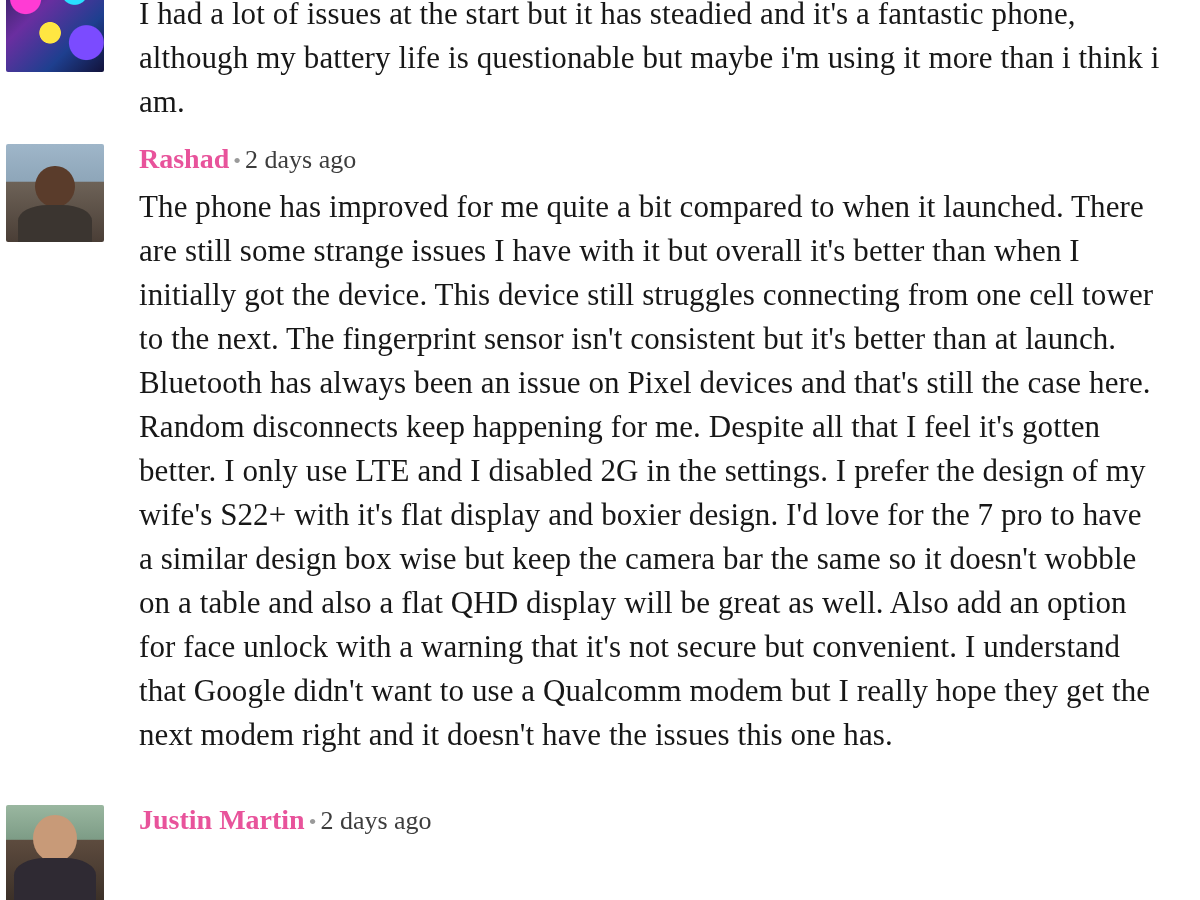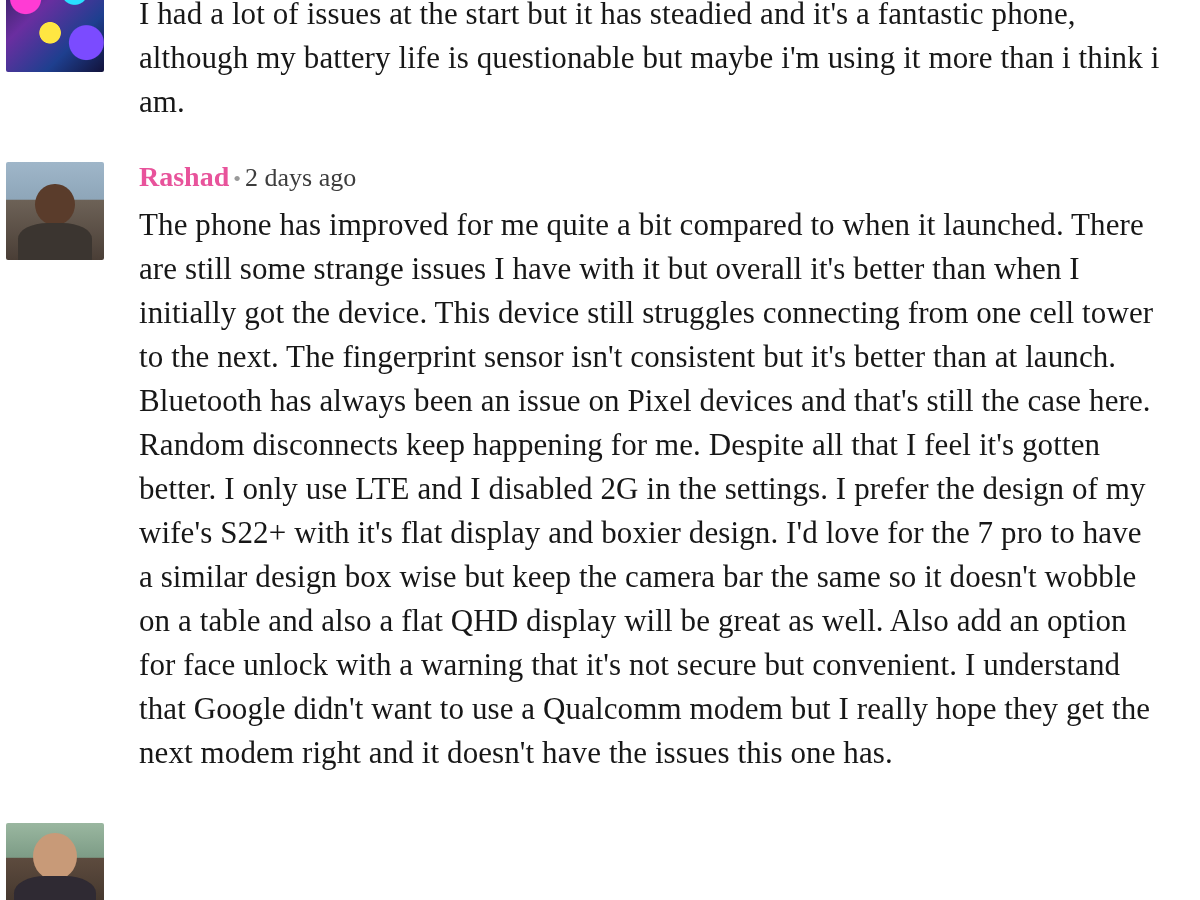--- a/index.html
+++ b/index.html
@@ -142,21 +142,21 @@
     margin-top: -8px;
   }
   .comment-partial .text {
     margin-top: 0;
   }
   .comment-partial .avatar {
     margin-top: -18px;
   }
 
   .comment-main {
-    margin-top: 38px;
+    margin-top: 20px;
   }
 
   .comment-last {
     margin-top: 48px;
   }
 </style>
 </head>
 <body>
 
 <div class="comment-list">
@@ -173,15 +173,21 @@
     <div class="body">
       <div class="meta">
         <span class="author">Rashad</span><span class="meta-sep">•</span><span class="time">2 days ago</span>
       </div>
       <p class="text">The phone has improved for me quite a bit compared to when it launched. There are still some strange issues I have with it but overall it's better than when I initially got the device. This device still struggles connecting from one cell tower to the next. The fingerprint sensor isn't consistent but it's better than at launch. Bluetooth has always been an issue on Pixel devices and that's still the case here. Random disconnects keep happening for me. Despite all that I feel it's gotten better. I only use LTE and I disabled 2G in the settings. I prefer the design of my wife's S22+ with it's flat display and boxier design. I'd love for the 7 pro to have a similar design box wise but keep the camera bar the same so it doesn't wobble on a table and also a flat QHD display will be great as well. Also add an option for face unlock with a warning that it's not secure but convenient. I understand that Google didn't want to use a Qualcomm modem but I really hope they get the next modem right and it doesn't have the issues this one has.</p>
     </div>
   </div>
 
   <div class="comment comment-last">
     <div class="avatar avatar-c"></div>
+    <div class="body">
+      <div class="meta">
+        <span class="author">Justin Martin</span><span class="meta-sep">•</span><span class="time">2 days ago</span>
+      </div>
+      <p class="text"></p>
+    </div>
   </div>
 
 </div>
 
 </body></html>

